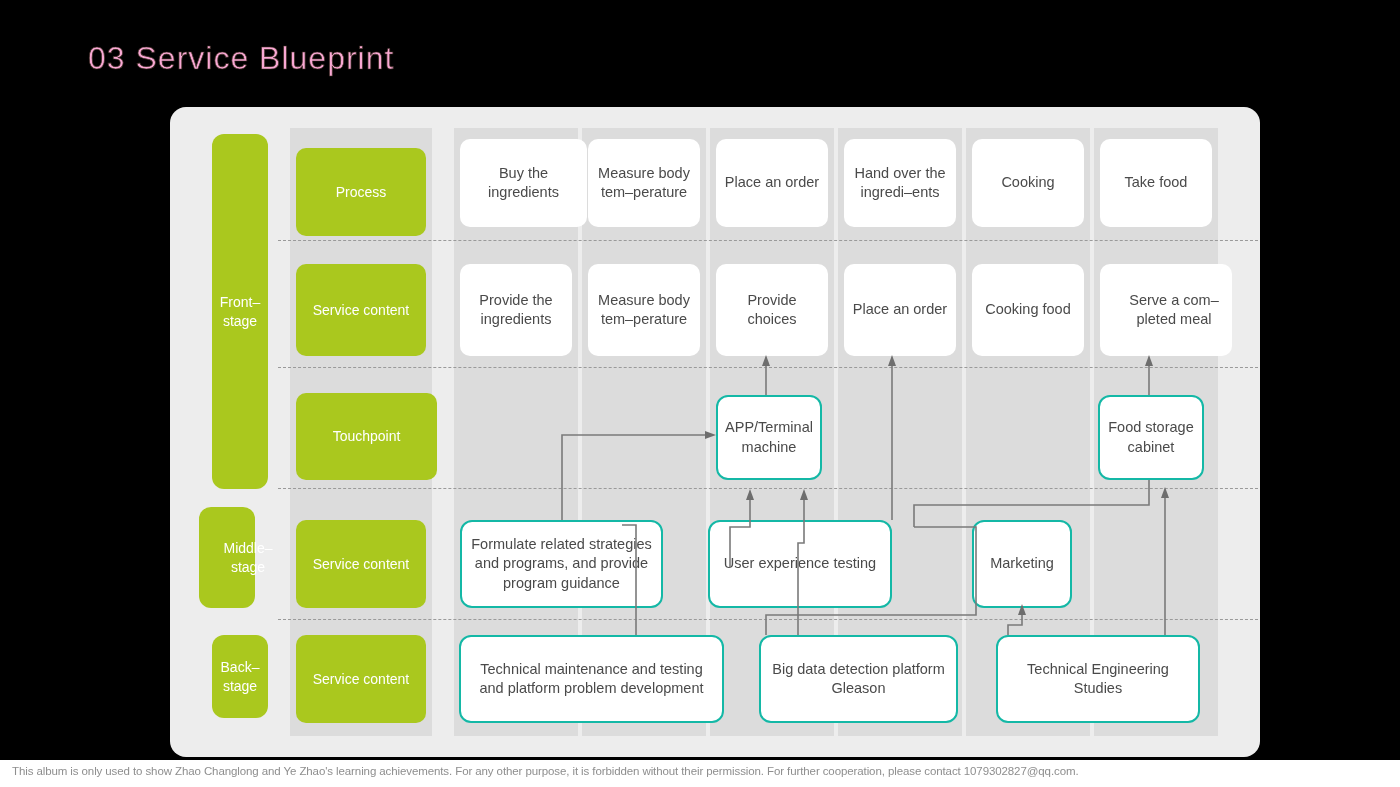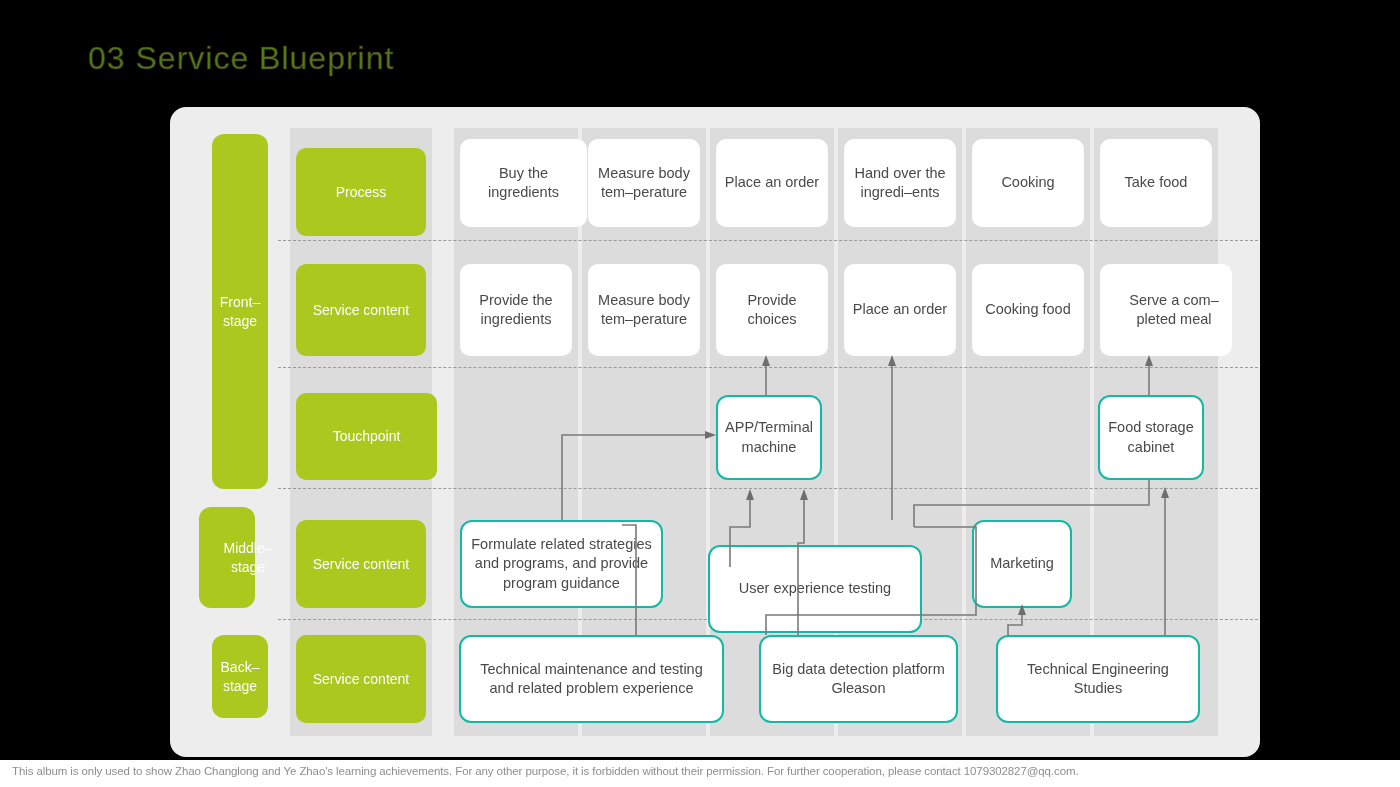--- a/index.html
+++ b/index.html
@@ -7,21 +7,21 @@
     width:1400px;height:787px;background:#000;overflow:hidden;
     font-family:"Liberation Sans","DejaVu Sans",sans-serif;
     position:relative;
   }
   #stage{position:absolute;left:0;top:0;width:1400px;height:787px;}
 
   
   #title{
     position:absolute;left:88px;top:40px;
     font-size:32px;letter-spacing:1px;
-    color:#4d7c0f;
+    color:#f9a8d4;
     -webkit-text-stroke:0.7px #3a2a22;
     text-shadow:0 0 1px #2a1d18;
     white-space:nowrap;
   }
 
   
   #panel{
     position:absolute;left:170px;top:107px;width:1090px;height:650px;
     background:#ededed;border-radius:16px;
   }
@@ -157,29 +157,29 @@
     <div class="card outline" style="left:546px;top:288px;width:106px;height:85px;">
       <span>APP/Terminal machine</span>
     </div>
     <div class="card outline" style="left:928px;top:288px;width:106px;height:85px;">
       <span>Food storage cabinet</span>
     </div>
 
     <div class="card outline" style="left:290px;top:413px;width:203px;height:88px;">
       <span>Formulate related strategies and programs, and provide program guidance</span>
     </div>
-    <div class="card outline" style="left:538px;top:438px;width:214px;height:88px;">
+    <div class="card outline" style="left:538px;top:413px;width:184px;height:88px;">
       <span>User experience testing</span>
     </div>
     <div class="card outline" style="left:802px;top:413px;width:100px;height:88px;">
       <span>Marketing</span>
     </div>
 
     <div class="card outline" style="left:289px;top:528px;width:265px;height:88px;">
-      <span>Technical maintenance and testing and related problem experience</span>
+      <span>Technical maintenance and testing and platform problem development</span>
     </div>
     <div class="card outline" style="left:589px;top:528px;width:199px;height:88px;">
       <span>Big data detection platform Gleason</span>
     </div>
     <div class="card outline" style="left:826px;top:528px;width:204px;height:88px;">
       <span>Technical Engineering Studies</span>
     </div>
 
     <svg id="wires" viewBox="0 0 1090 650">
 

